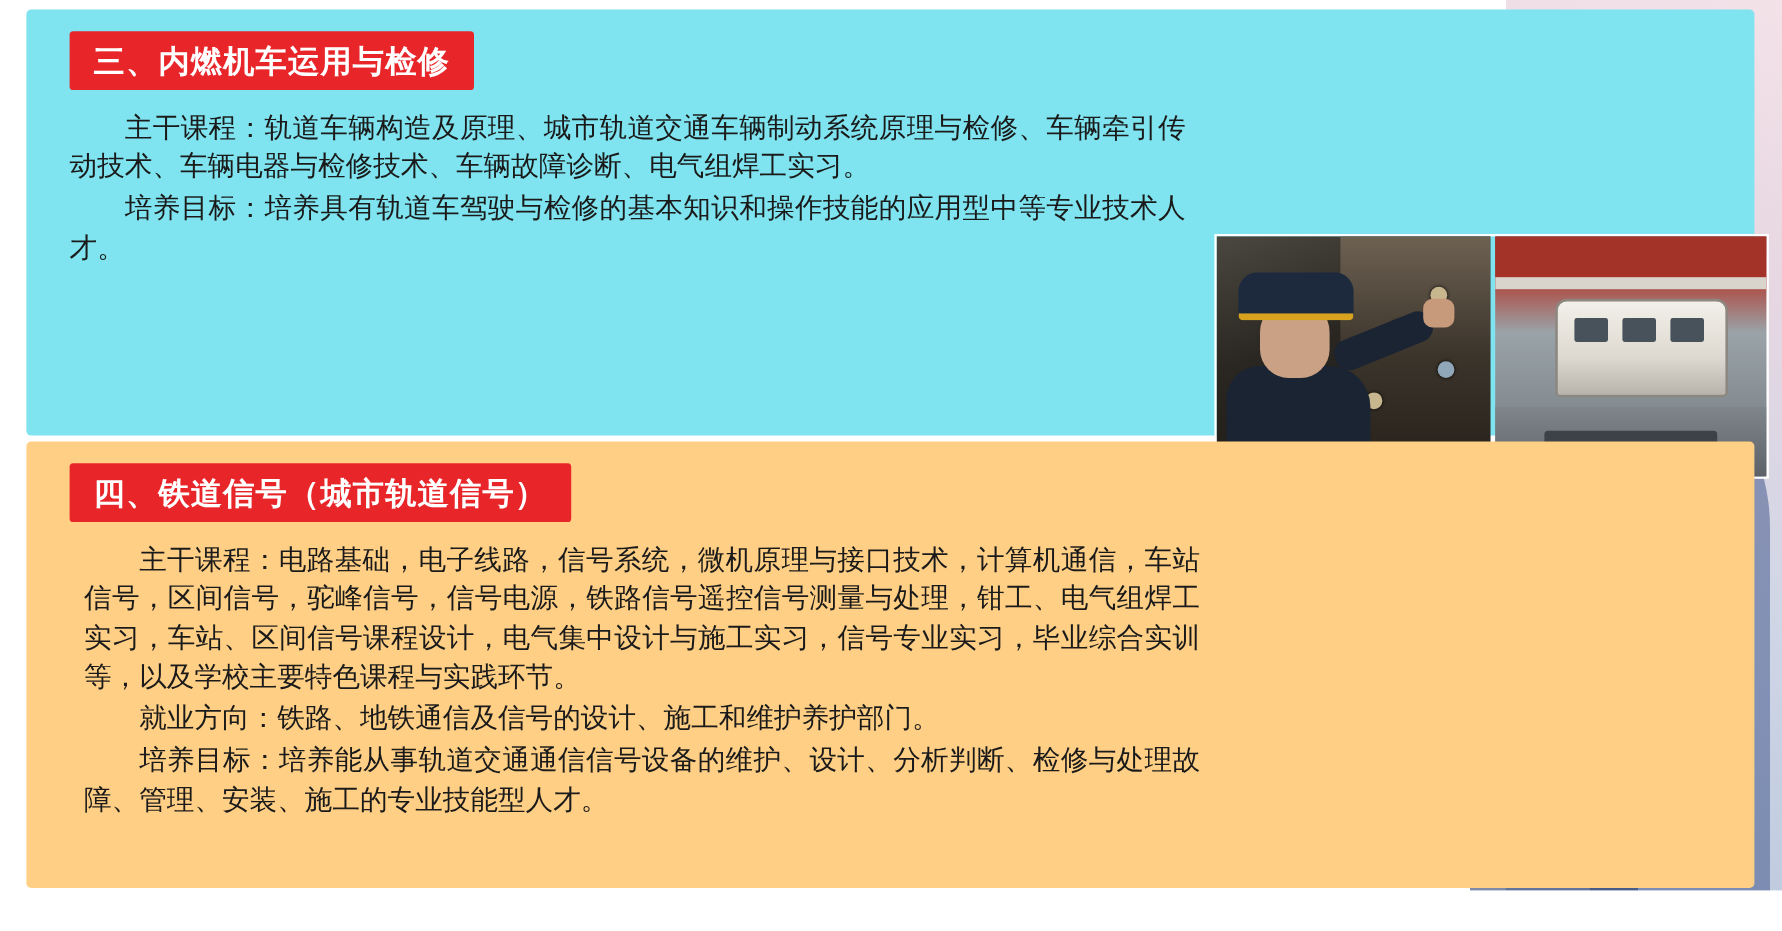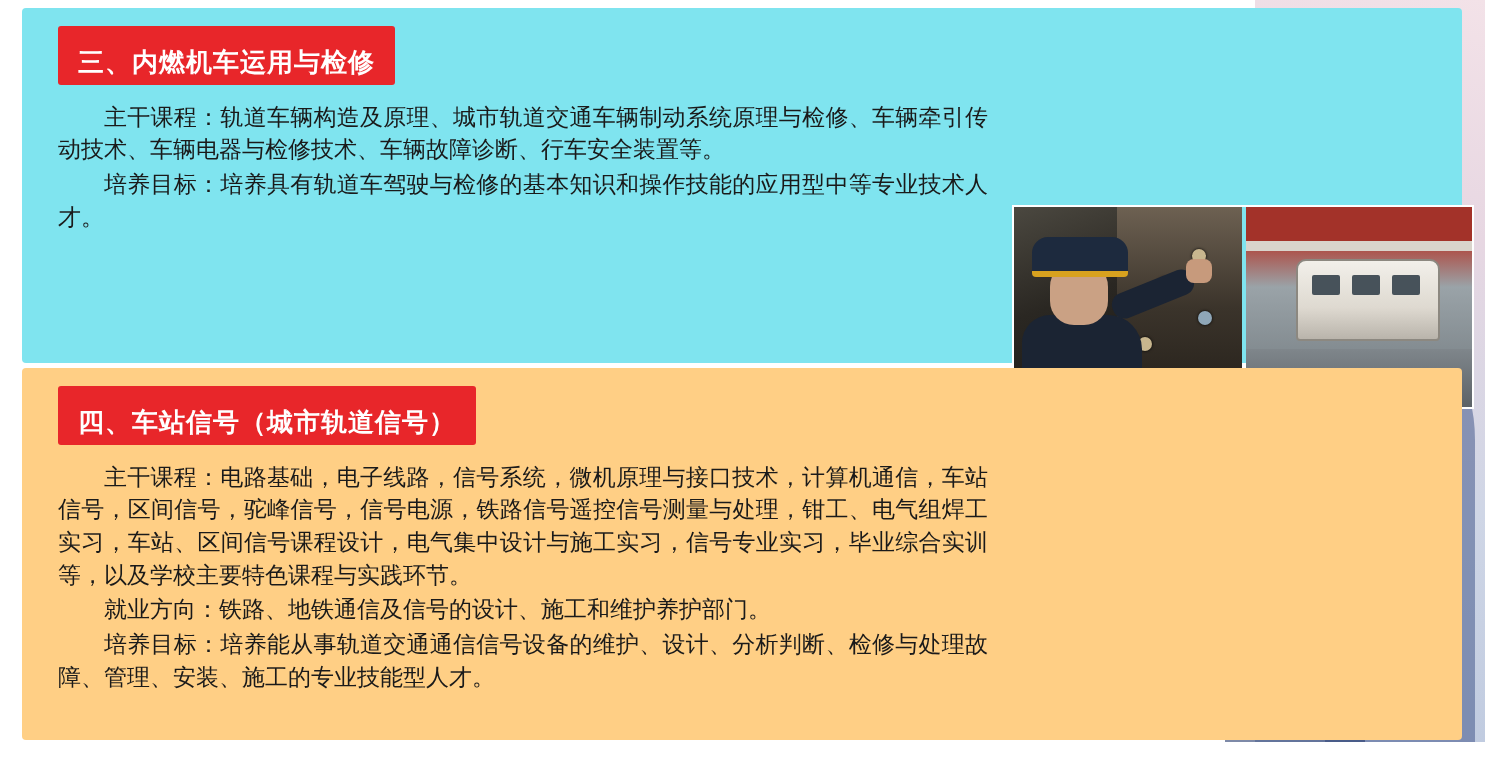--- a/index.html
+++ b/index.html
@@ -86,21 +86,21 @@
   .section-2 {
     top: 368px;
     height: 372px;
     background: #ffcf85;
     border-radius: 4px;
   }
 
   .section-title {
     display: inline-block;
     margin: 18px 0 0 36px;
-    padding: 22px 20px 8px 20px;
+    padding: 12px 20px 8px 20px;
     background: #e8262a;
     color: #ffffff;
     font-family: "DejaVu Serif", "Liberation Serif", serif;
     font-weight: bold;
     font-size: 26px;
     letter-spacing: 1px;
     line-height: 1.1;
     border-radius: 3px;
   }
   .section-1 .section-title { background: #e8262a; }
@@ -257,35 +257,35 @@
             <div class="win w-b"></div>
             <div class="win w-c"></div>
           </div>
           <div class="floor"></div>
           <div class="pit"></div>
         </div>
       </div>
 
       <div class="text-col" style="width:930px;">
         <p class="para">
-          <span class="lead">主干课程：</span><span>轨道车辆构造及原理、城市轨道交通车辆制动系统原理与检修、车辆牵引传动技术、车辆电器与检修技术、车辆故障诊断、行车安全装置等。</span>
+          <span class="lead">主干课程：</span><span>轨道车辆构造及原理、城市轨道交通车辆制动系统原理与检修、车辆牵引传动技术、车辆电器与检修技术、车辆故障诊断、电气组焊工实习。</span>
         </p>
         <p class="para">
           <span class="lead">培养目标：</span><span>培养具有轨道车驾驶与检修的基本知识和操作技能的应用型中等专业技术人才。</span>
         </p>
       </div>
     </div>
   </div>
 
   <div class="section section-2">
-    <div class="section-title">四、车站信号（城市轨道信号）</div>
+    <div class="section-title">四、铁道信号（城市轨道信号）</div>
 
     <div class="body-wrap">
 
-      <div class="text-col" style="width:930px;">
+      <div class="text-col" style="width:930px;margin-left:12px;">
         <p class="para">
           <span class="lead">主干课程：</span><span>电路基础，电子线路，信号系统，微机原理与接口技术，计算机通信，车站信号，区间信号，驼峰信号，信号电源，铁路信号遥控信号测量与处理，钳工、电气组焊工实习，车站、区间信号课程设计，电气集中设计与施工实习，信号专业实习，毕业综合实训等，以及学校主要特色课程与实践环节。</span>
         </p>
         <p class="para">
           <span class="lead">就业方向：</span><span>铁路、地铁通信及信号的设计、施工和维护养护部门。</span>
         </p>
         <p class="para">
           <span class="lead">培养目标：</span><span>培养能从事轨道交通通信信号设备的维护、设计、分析判断、检修与处理故障、管理、安装、施工的专业技能型人才。</span>
         </p>
       </div>

